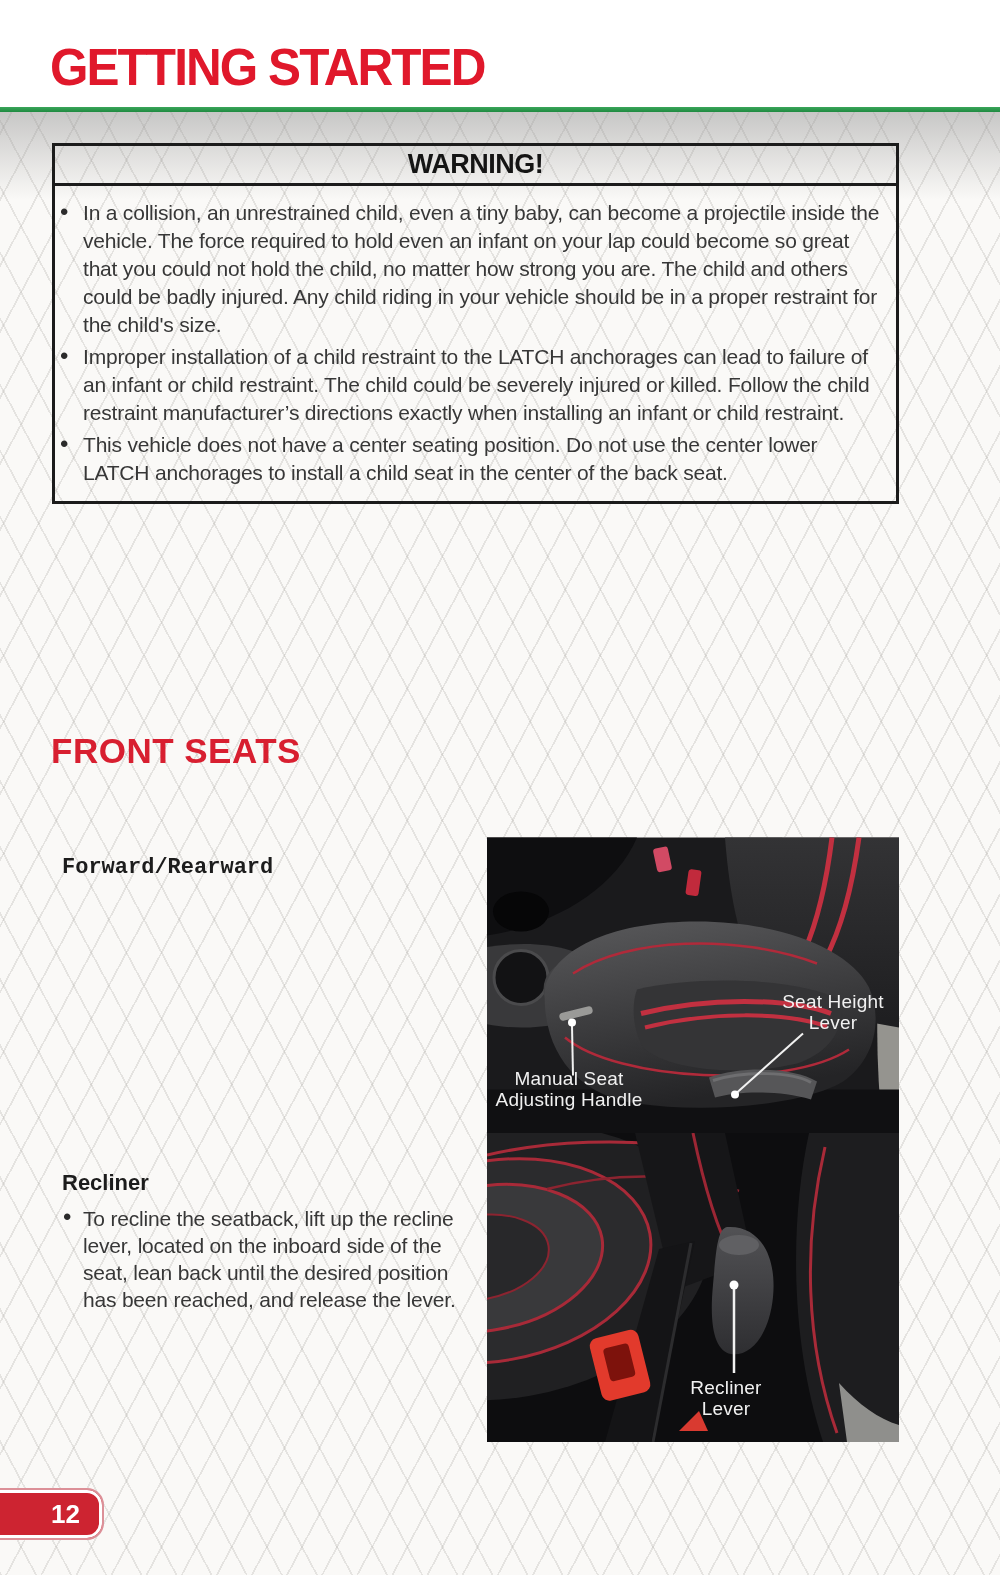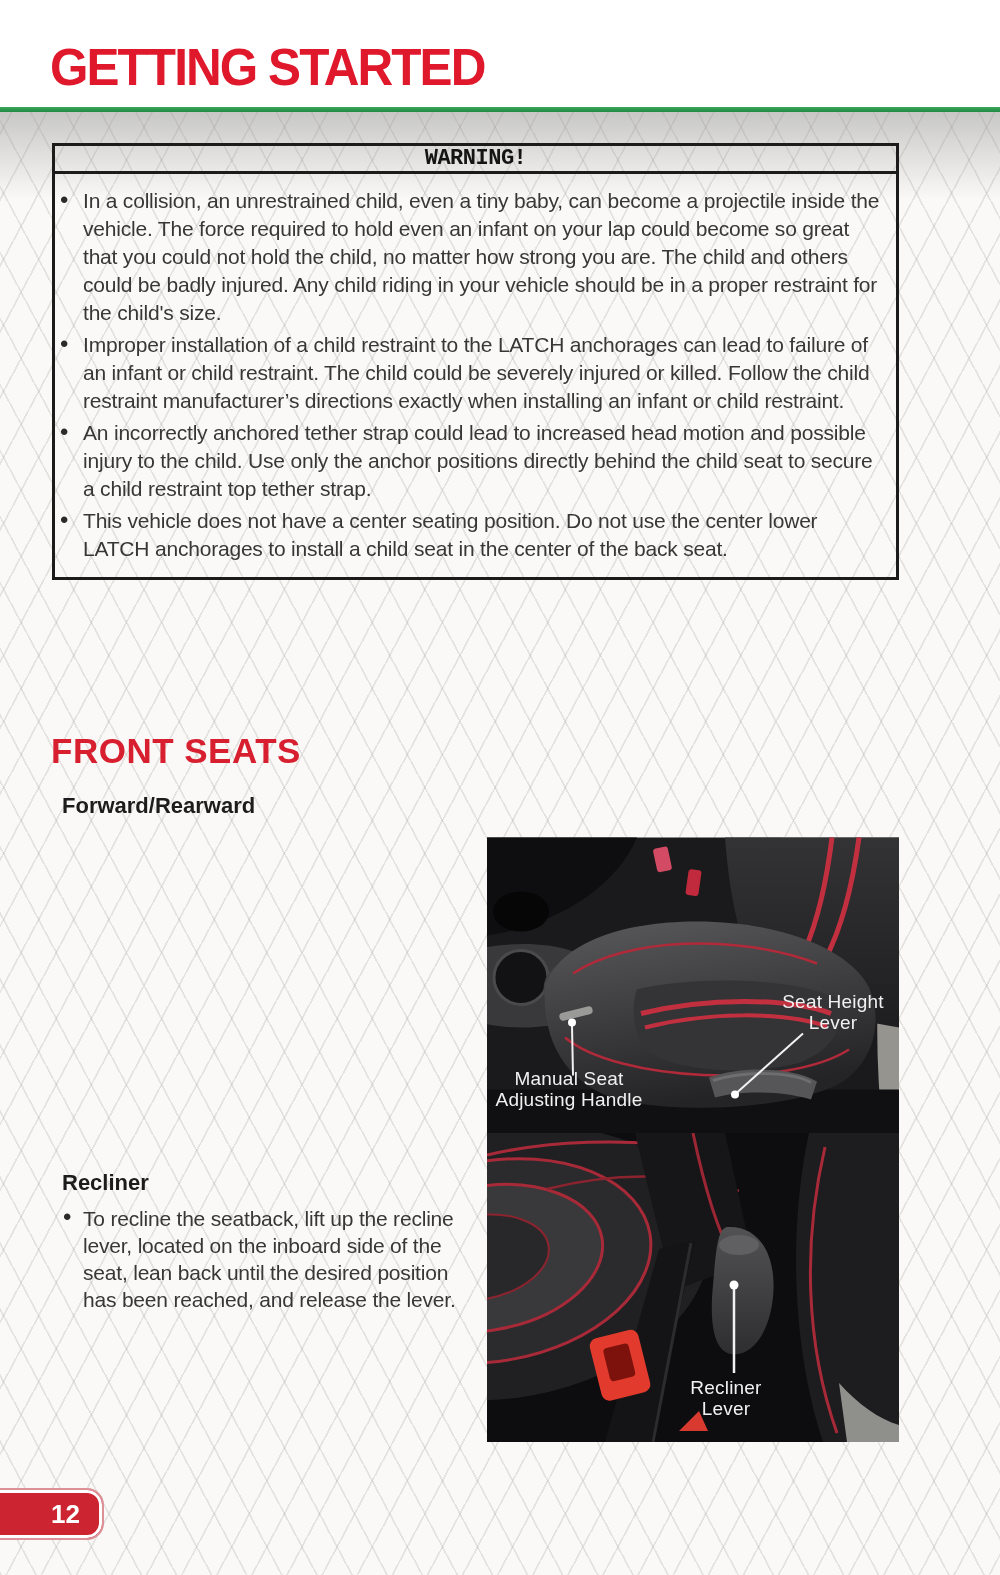--- a/index.html
+++ b/index.html
@@ -20,41 +20,41 @@
     color:#e0182b; transform:scaleX(0.97); transform-origin:left;
     white-space:nowrap;
   }
   .green-rule { position:absolute; left:0; top:107px; width:1000px; height:5px;
     background:linear-gradient(#3aa65a,#1f8a41); }
   .rule-shade { position:absolute; left:0; top:112px; width:1000px; height:88px;
     background:linear-gradient(rgba(150,150,150,0.50), rgba(150,150,150,0)); }
   
   .warning-box { position:absolute; left:52px; top:143px; width:847px; border:3px solid #1b1b1b; }
   .warning-header {
-    height:28px; border-bottom:3px solid #1b1b1b;
+    height:40px; border-bottom:3px solid #1b1b1b;
     display:flex; align-items:center; justify-content:center;
-    font-size:22px; font-weight:700; color:#141414; letter-spacing:-0.5px;font-family:Liberation Mono, monospace;
+    font-size:27px; font-weight:700; color:#141414; letter-spacing:-0.5px;
   }
   .warning-body { list-style:none; padding:13px 10px 14px 2px; }
   .warning-body li, .sec-list li {
     position:relative; padding-left:26px;
     font-size:21px; line-height:28px; letter-spacing:-0.2px; color:#373737;
   }
   .warning-body li { margin-bottom:4px; }
   .warning-body li:last-child { margin-bottom:0; }
   .warning-body li::before, .sec-list li::before {
     content:"\2022"; position:absolute; left:3px; top:-1px; font-size:24px; color:#2b2b2b;
   }
   
   .h-frontseats { position:absolute; left:51px; top:731px;
     font-size:35px; font-weight:700; color:#d81f30; letter-spacing:0.5px; }
   .h-manual { position:absolute; left:51px; top:791px;
     font-size:25px; font-weight:700; color:#1c1c1c; letter-spacing:-0.2px; }
   .h-sub { position:absolute; font-size:22px; font-weight:700; color:#1c1c1c; }
-  .h-fwd { left:62px; top:793px; }
+  .h-fwd { left:62px; top:855px;font-family:Liberation Mono, monospace; }
   .h-recliner { left:62px; top:1170px; }
   .sec-list { list-style:none; position:absolute; }
   .list-fwd { left:62px; top:873px; width:408px; }
   .list-recliner { left:52px; top:1205px; width:412px; }
   .sec-list li { padding-left:31px; line-height:27px; }
   .sec-list li::before { left:11px; top:-2px; }
   
   .figure { position:absolute; width:412px; overflow:hidden; }
   .fig1 { left:487px; top:828px; height:316px; }
   .fig2 { left:487px; top:1133px; height:309px; }
@@ -84,21 +84,20 @@
     <h1 class="page-title">GETTING STARTED</h1>
   </div>
   <div class="green-rule"></div>
   <div class="rule-shade"></div>
 
   <section class="warning-box">
     <div class="warning-header">WARNING!</div>
     <ul class="warning-body">
       <li>In a collision, an unrestrained child, even a tiny baby, can become a projectile inside the vehicle. The force required to hold even an infant on your lap could become so great that you could not hold the child, no matter how strong you are. The child and others could be badly injured. Any child riding in your vehicle should be in a proper restraint for the child's size.</li>
       <li>Improper installation of a child restraint to the LATCH anchorages can lead to failure of an infant or child restraint. The child could be severely injured or killed. Follow the child restraint manufacturer’s directions exactly when installing an infant or child restraint.</li>
-      <li>An incorrectly anchored tether strap could lead to increased head motion and possible injury to the child. Use only the anchor positions directly behind the child seat to secure a child restraint top tether strap.</li>
       <li>This vehicle does not have a center seating position. Do not use the center lower LATCH anchorages to install a child seat in the center of the back seat.</li>
     </ul>
   </section>
 
   <h2 class="h-frontseats">FRONT SEATS</h2>
 
   <h4 class="h-sub h-fwd">Forward/Rearward</h4>
 
   <figure class="figure fig1">
     <svg viewBox="0 0 412 297">

